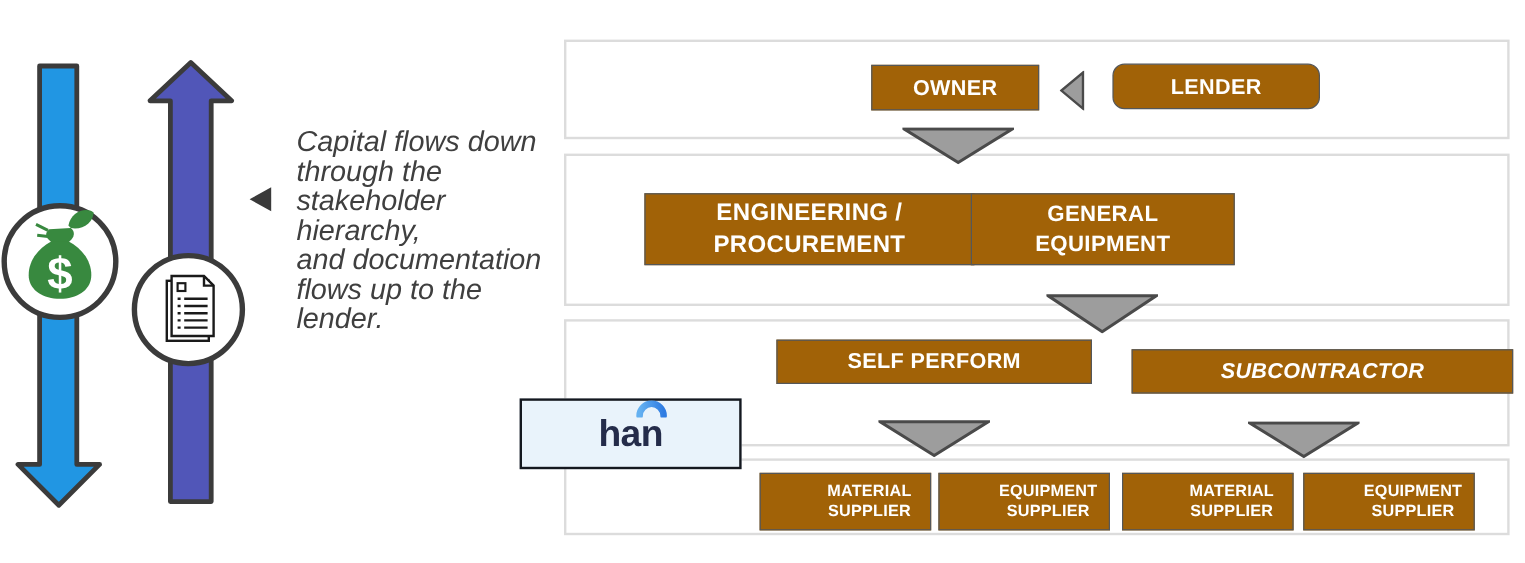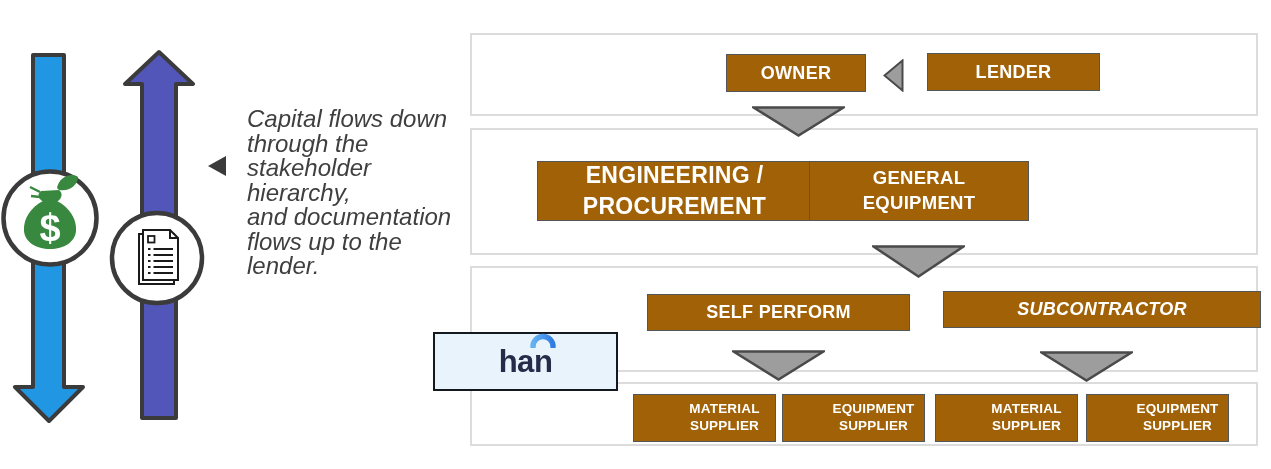--- a/index.html
+++ b/index.html
@@ -14,24 +14,24 @@
   .panel3{top:266px;height:102px;}
   .panel4{top:382px;height:60px;}
   
   .bluebox{
     position:absolute;background:#a16207;border:1.5px solid #54575a;z-index:3;
     display:flex;align-items:center;justify-content:center;
     color:#fff;font-weight:700;text-align:center;white-space:pre-line;
     letter-spacing:.3px;box-sizing:border-box;
   }
   .bb-owner {left:726px;top:54px;width:140px;height:38px;font-size:18px;}
-  .bb-lender{left:927px;top:53px;width:173px;height:38px;font-size:18px;}
-  .bb-eng   {left:537px;top:161px;width:275px;height:60px;font-size:23px;line-height:1.35;}
+  .bb-lender{left:927px;top:53px;width:173px;height:38px;font-size:18px;border-radius:10px;}
+  .bb-eng   {left:537px;top:161px;width:275px;height:60px;font-size:20px;line-height:1.35;}
   .bb-gc    {left:809px;top:161px;width:220px;height:60px;font-size:18.5px;line-height:1.35;}
-  .bb-sp    {left:647px;top:294px;width:263px;height:37px;font-size:18px;}
+  .bb-sp    {left:647px;top:283px;width:263px;height:37px;font-size:18px;}
   .bb-sub   {left:943px;top:291px;width:318px;height:37px;font-size:18px;font-style:italic;}
   .bb-sup   {top:394px;height:48px;width:143px;font-size:13.5px;line-height:1.25;letter-spacing:.2px;padding-left:40px;}
   .bb-sup1{left:633px;} .bb-sup2{left:782px;} .bb-sup3{left:935px;} .bb-sup4{left:1086px;}
   
   .tri{position:absolute;z-index:2;}
   
   #left-art{position:absolute;left:0;top:40px;z-index:2;}
   
   .caption{
     position:absolute;left:247px;top:107px;width:205px;z-index:2;

